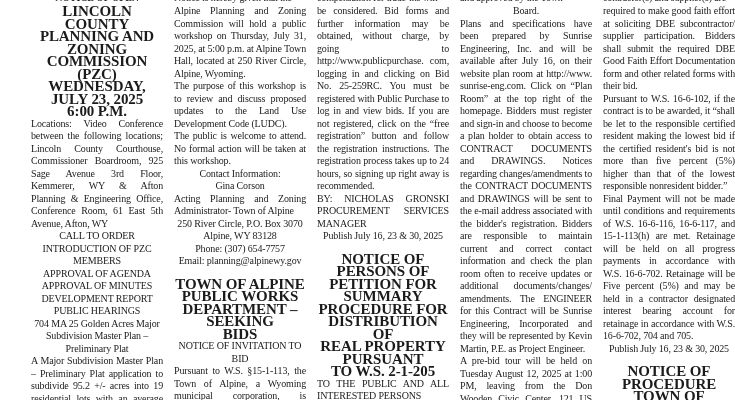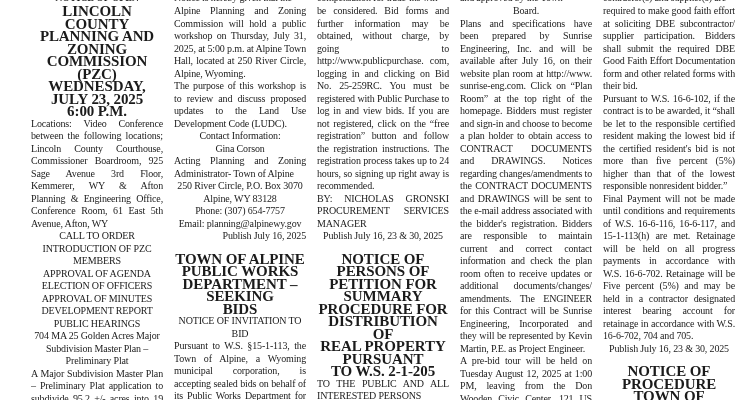--- a/index.html
+++ b/index.html
@@ -42,41 +42,40 @@
         <div>LINCOLN COUNTY</div>
         <div>PLANNING AND ZONING</div>
         <div>COMMISSION (PZC)</div>
         <div>WEDNESDAY, JULY 23, 2025</div>
         <div>6:00 P.M.</div>
       </div>
       <p class="para">Locations: Video Conference between the following locations; Lincoln County Courthouse, Commissioner Boardroom, 925 Sage Avenue 3rd Floor, Kemmerer, WY &amp; Afton Planning &amp; Engineering Office, Conference Room, 61 East 5th Avenue, Afton, WY</p>
       <p class="line">CALL TO ORDER</p>
       <p class="line">INTRODUCTION OF PZC MEMBERS</p>
       <p class="line">APPROVAL OF AGENDA</p>
-      <p class="line">ELECTION OF OFFICERS</p>
       <p class="line">APPROVAL OF MINUTES</p>
       <p class="line">DEVELOPMENT REPORT</p>
       <p class="line">PUBLIC HEARINGS</p>
       <p class="line">704 MA 25 Golden Acres Major Subdivision Master Plan – Preliminary Plat</p>
       <p class="para">A Major Subdivision Master Plan – Preliminary Plat application to subdivide 95.2 +/- acres into 19 residential lots with an average lot size of 5 +/- acres in the Rural Zone.</p>
     </div>
     <div class="column">
       <div class="clipped variant-body">
         <span class="clip-inner">Notice is hereby given that the</span>
       </div>
       <p class="para">Alpine Planning and Zoning Commission will hold a public workshop on Thursday, July 31, 2025, at 5:00 p.m. at Alpine Town Hall, located at 250 River Circle, Alpine, Wyoming.</p>
       <p class="para">The purpose of this workshop is to review and discuss proposed updates to the Land Use Development Code (LUDC).</p>
+      <p class="para">The public is welcome to attend. No formal action will be taken at this workshop.</p>
       <p class="line">Contact Information:</p>
       <p class="line">Gina Corson</p>
       <p class="para">Acting Planning and Zoning Administrator- Town of Alpine</p>
       <p class="line">250 River Circle, P.O. Box 3070</p>
       <p class="line">Alpine, WY 83128</p>
       <p class="line">Phone: (307) 654-7757</p>
       <p class="line">Email: planning@alpinewy.gov</p>
-      <p class="publish align-right">Publish July 16, 2025</p>
       <div class="heading">
         <div>TOWN OF ALPINE</div>
         <div>PUBLIC WORKS</div>
         <div>DEPARTMENT – SEEKING</div>
         <div>BIDS</div>
       </div>
       <p class="line">NOTICE OF INVITATION TO BID</p>
       <p class="para">Pursuant to W.S. §15-1-113, the Town of Alpine, a Wyoming municipal corporation, is accepting sealed bids on behalf of its Public Works Department for the procurement of the following equipment:</p>
     </div>
     <div class="column">

